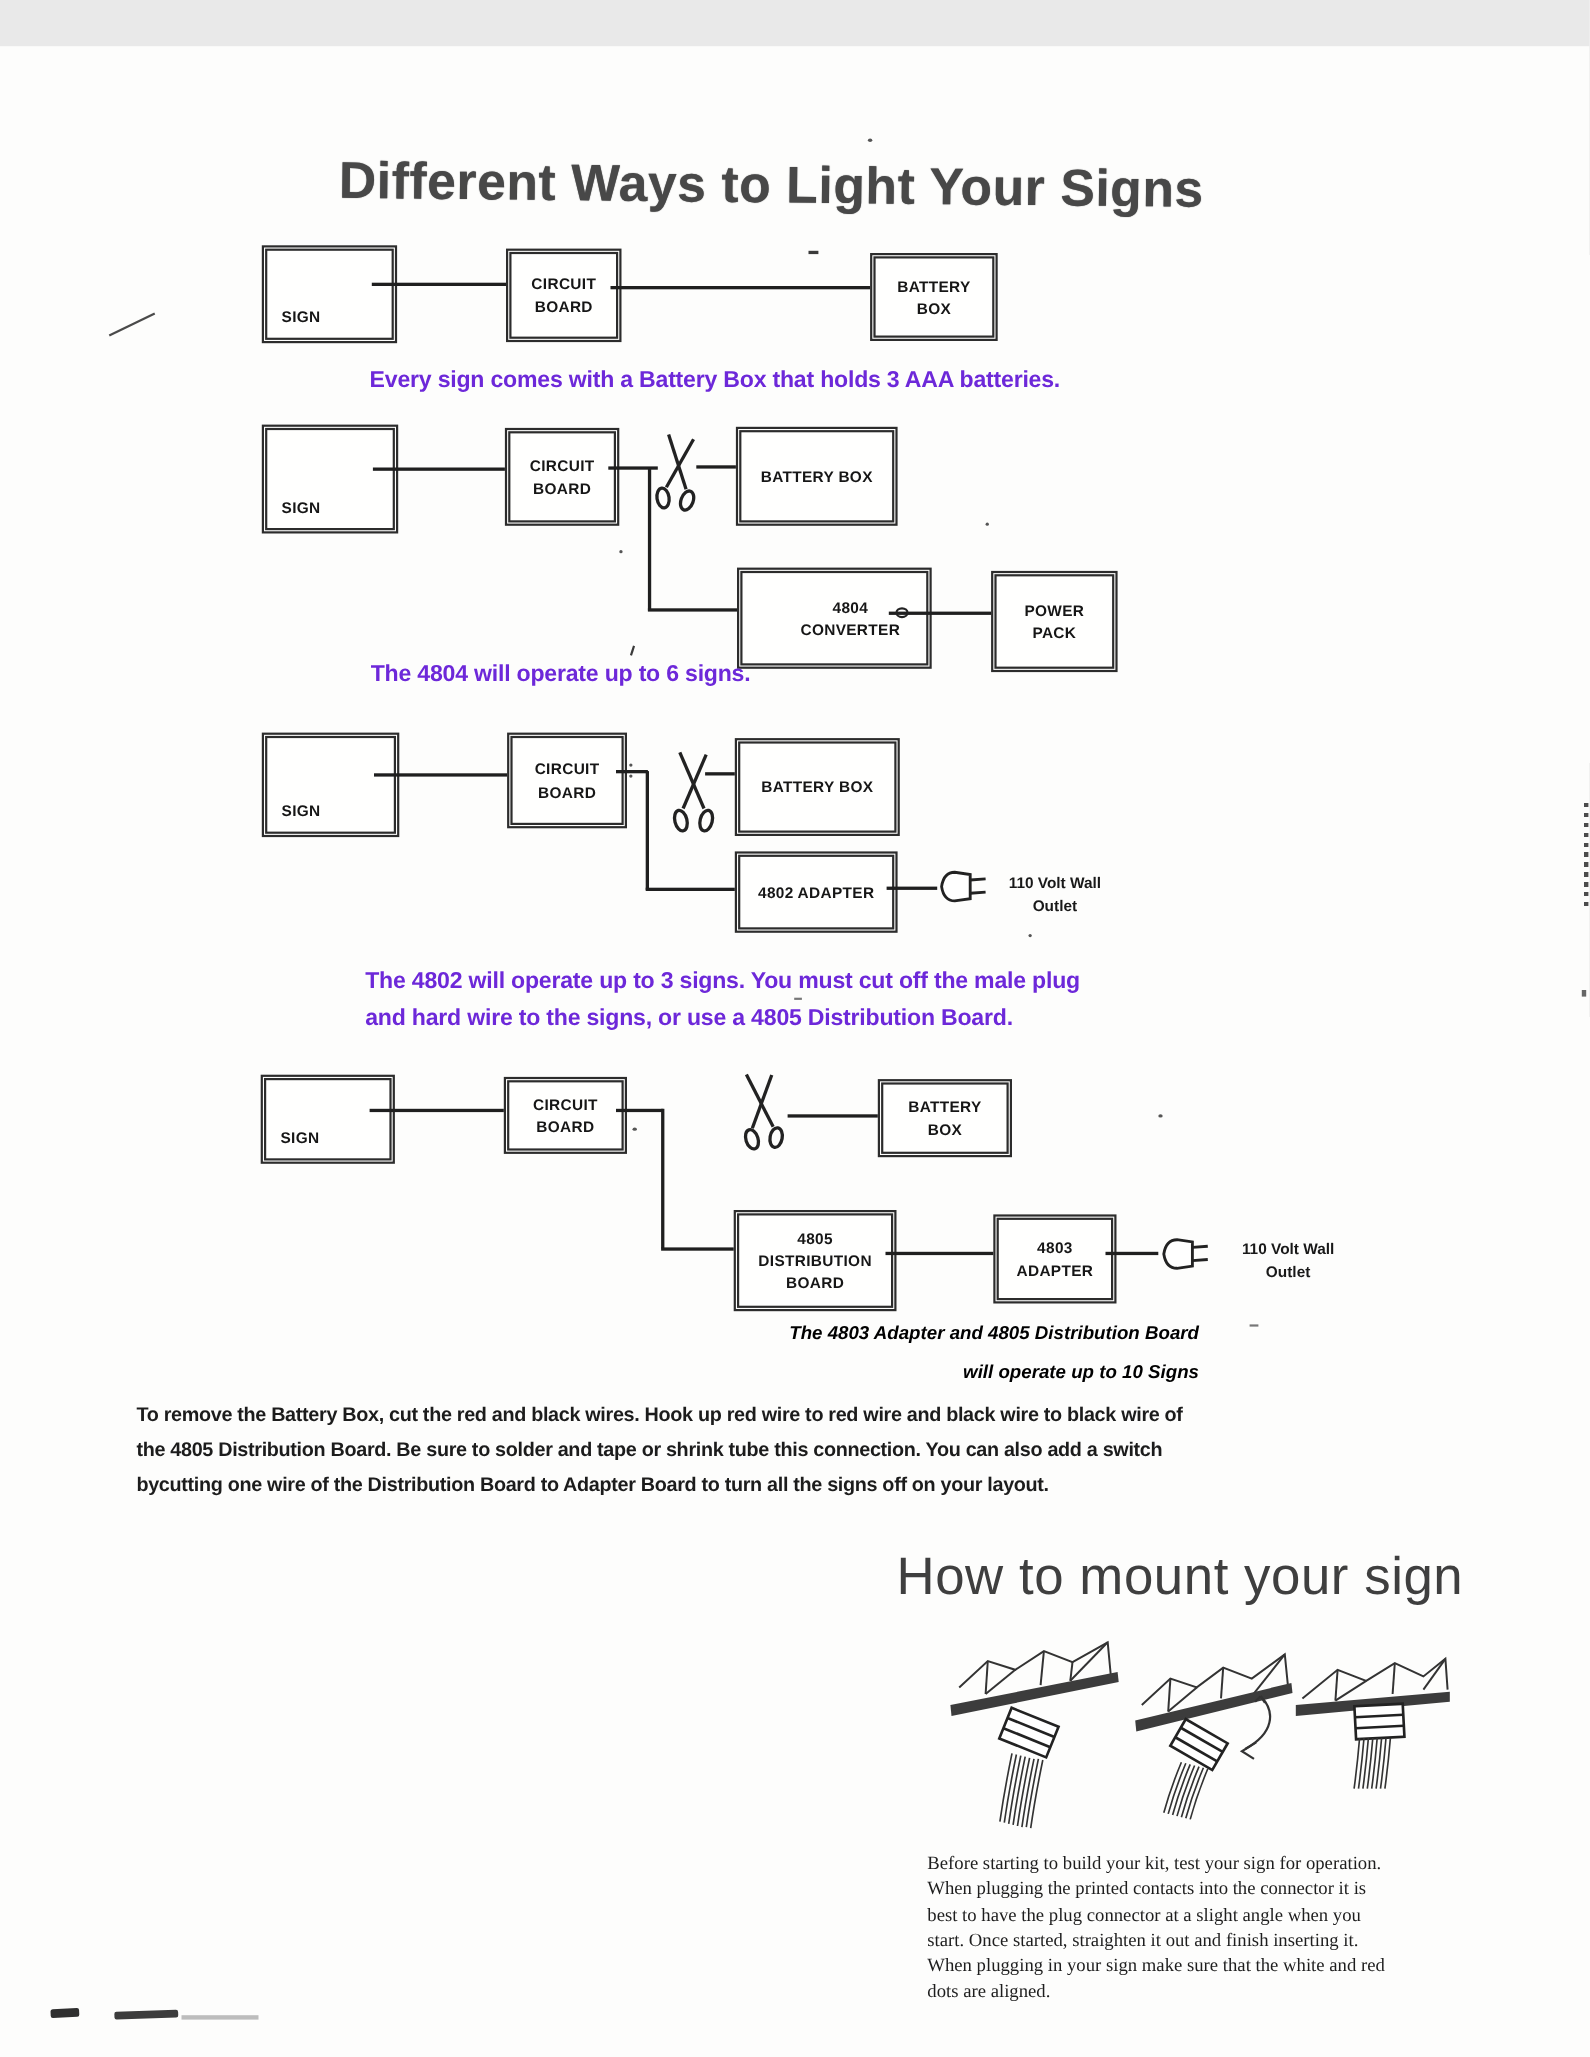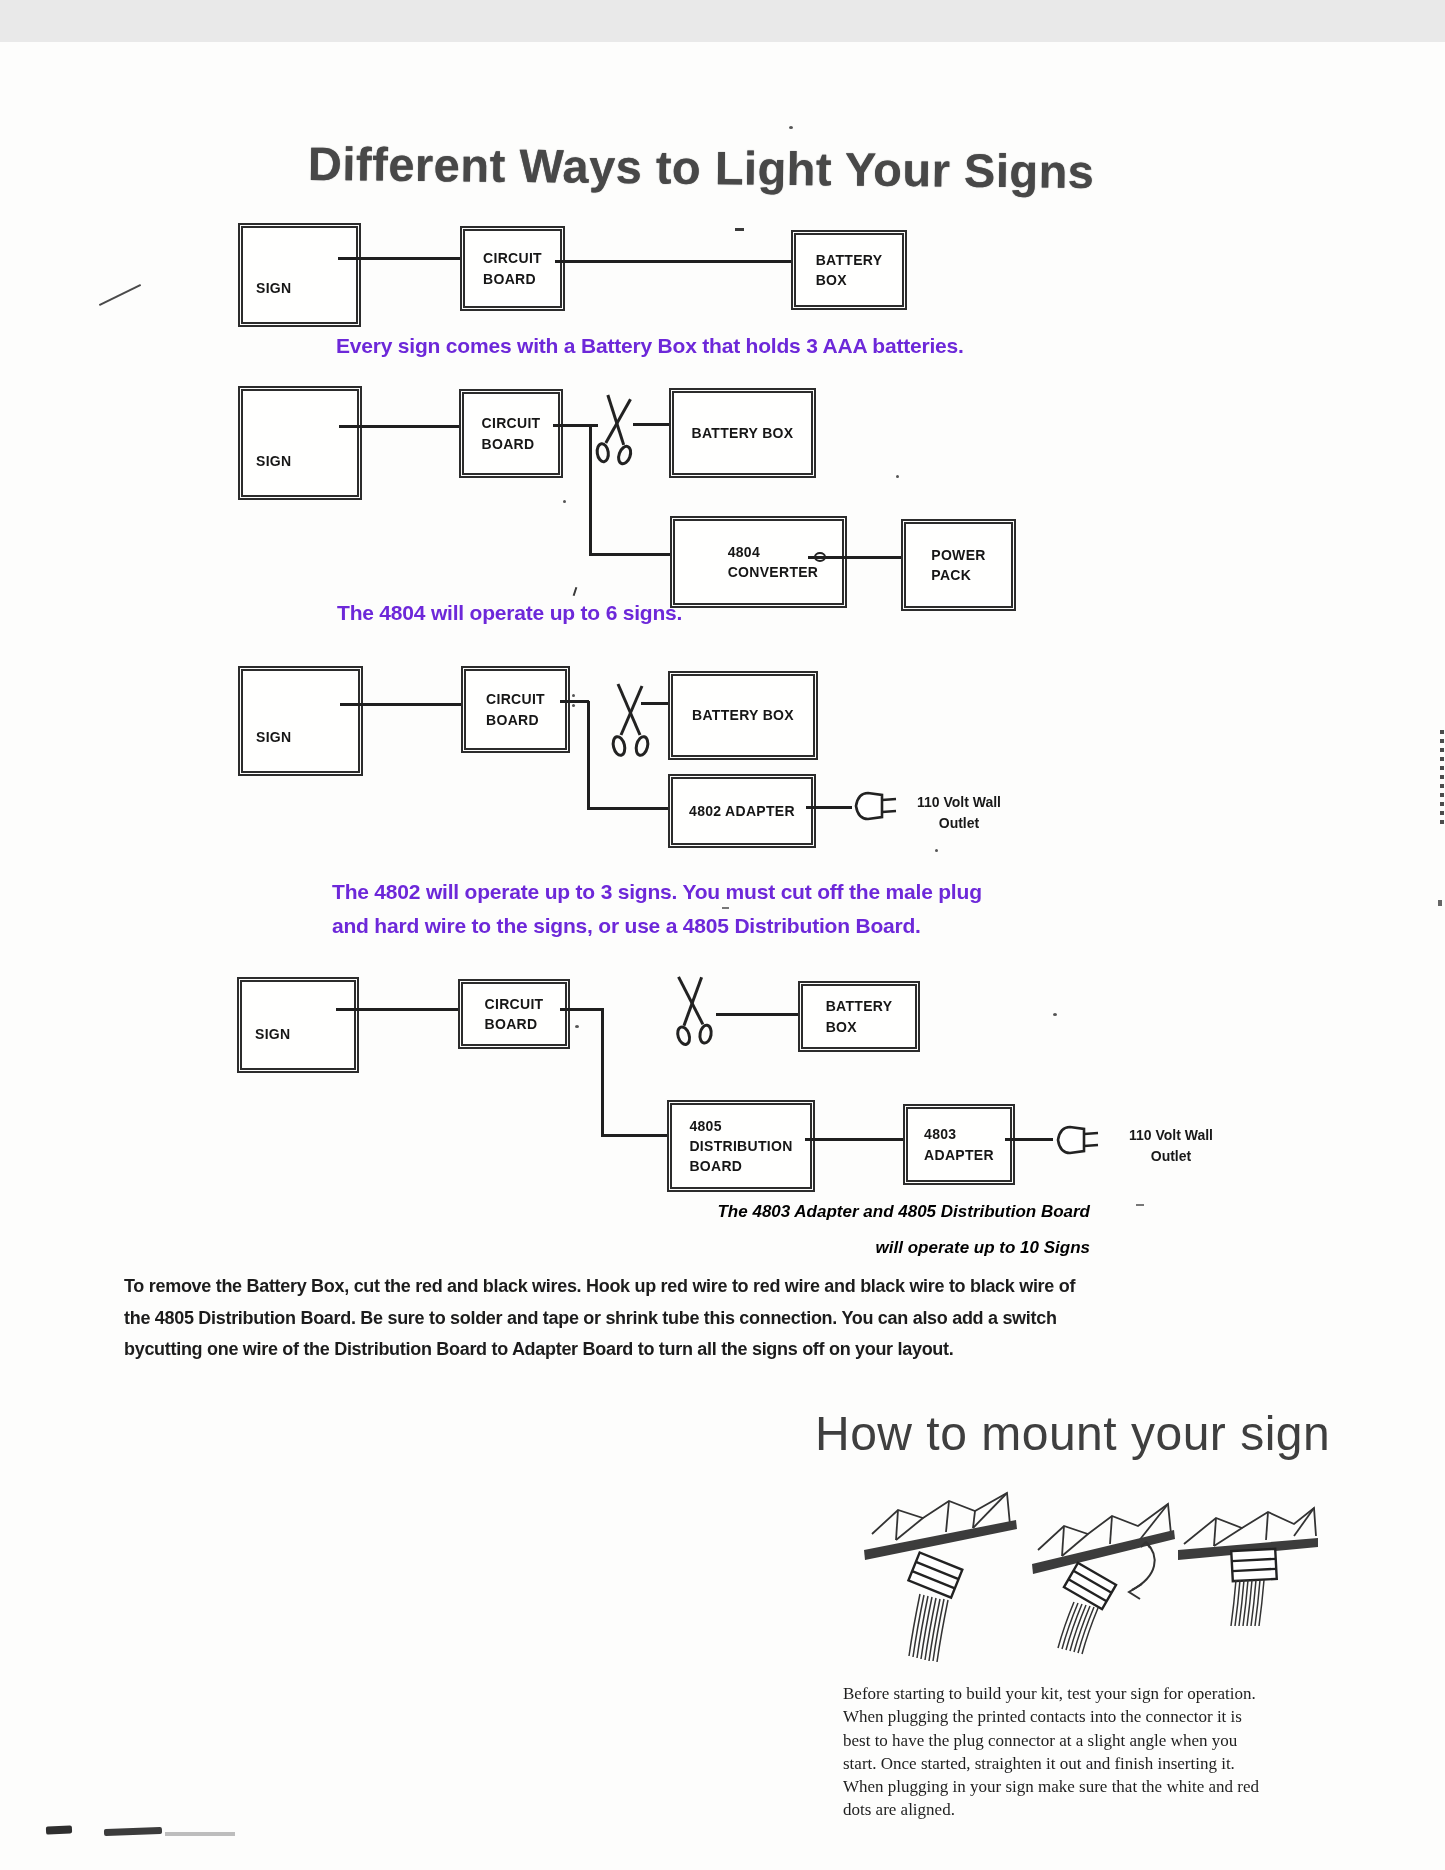--- a/index.html
+++ b/index.html
@@ -9,25 +9,25 @@
     font-family:"Liberation Sans", sans-serif; color:#1f1f1f;margin-top:42px;
   }
   .abs{position:absolute;}
   .title{
     font-size:47px; font-weight:800; letter-spacing:.5px; color:#484848;
     transform:rotate(.6deg); white-space:nowrap;
     text-shadow:0 0 1px #6a6a6a;
   }
   .box{
     position:absolute; border:5px double #2c2c2c; background:#fffffe;
-    display:flex; align-items:center; justify-content:center; 
+    display:flex; align-items:center; justify-content:center; text-align:center;
     font-weight:bold; font-size:14px; line-height:1.45; letter-spacing:.3px;
     white-space:pre-line; color:#161616;
   }
-  .sign-box{align-items:flex-end; justify-content:flex-start; padding:0 0 24px 13px;}
+  .sign-box{align-items:flex-end; justify-content:flex-start; padding:0 0 9px 13px;}
   .wire-h{position:absolute; height:3px; background:#1f1f1f;}
   .wire-v{position:absolute; width:3px; background:#1f1f1f;}
   .caption{
     position:absolute; font-weight:bold; font-size:21px; letter-spacing:-.2px;
     color:#6d28d9; white-space:pre-line; line-height:34px;
   }
   .caption-italic{
     position:absolute; font-style:italic; font-weight:bold; font-size:17px;
     color:#000000; white-space:pre-line; line-height:36px; text-align:right;
   }

